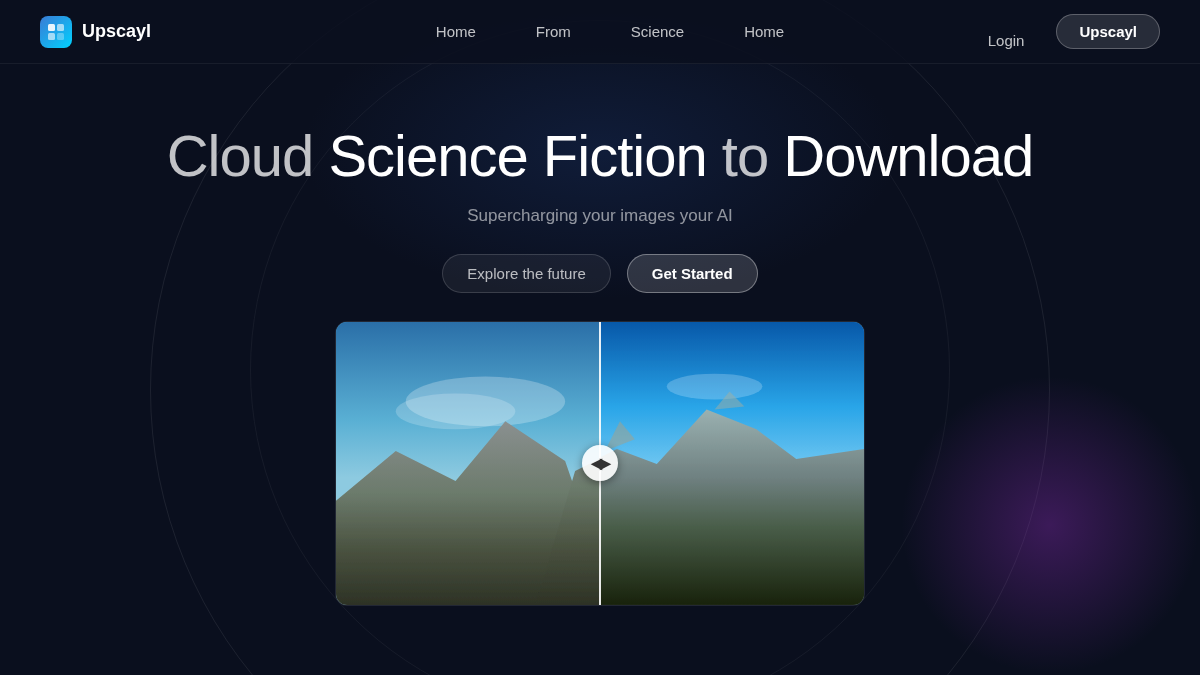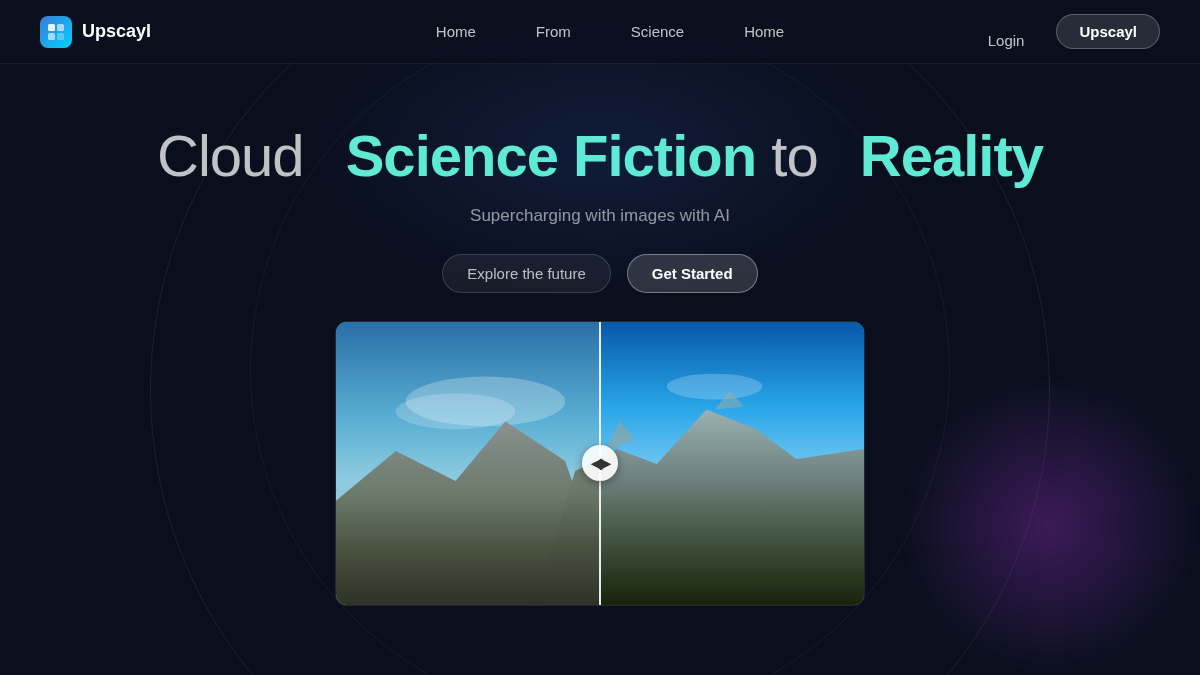--- a/index.html
+++ b/index.html
@@ -165,23 +165,22 @@
     .hero-title {
       font-size: 58px;
       font-weight: 400;
       text-align: center;
       line-height: 1.1;
       color: rgba(255,255,255,0.75);
       letter-spacing: -1px;
     }
 
     .hero-title strong {
-      color: #5eead4;
-      font-weight: 700;
-      margin-left: 27px;
+      color: #ffffff;
+      font-weight: 400;
     }
 
     .hero-subtitle {
       margin-top: 18px;
       font-size: 17px;
       color: rgba(255,255,255,0.55);
       text-align: center;
     }
 
     .hero-cta {
@@ -340,24 +339,24 @@
   </div>
 
   <div class="nav-actions">
     <button class="btn-login">Login</button>
     <button class="btn-download">Upscayl</button>
   </div>
 </nav>
 
 <div class="hero">
   <h1 class="hero-title">
-    <span>Cloud </span><strong>Science Fiction</strong><span> to </span><strong>Reality</strong>
+    <span>Cloud </span><strong>Science Fiction</strong><span> to </span><strong>Download</strong>
   </h1>
 
-  <p class="hero-subtitle">Supercharging with images with  AI</p>
+  <p class="hero-subtitle">Supercharging your images your  AI</p>
 
   <div class="hero-cta">
     <button class="btn-explore">Explore the future</button>
     <button class="btn-get-started">Get Started</button>
   </div>
 
   <div class="comparison-container">
     <div class="comparison-wrapper">
 
       <div class="img-left">

